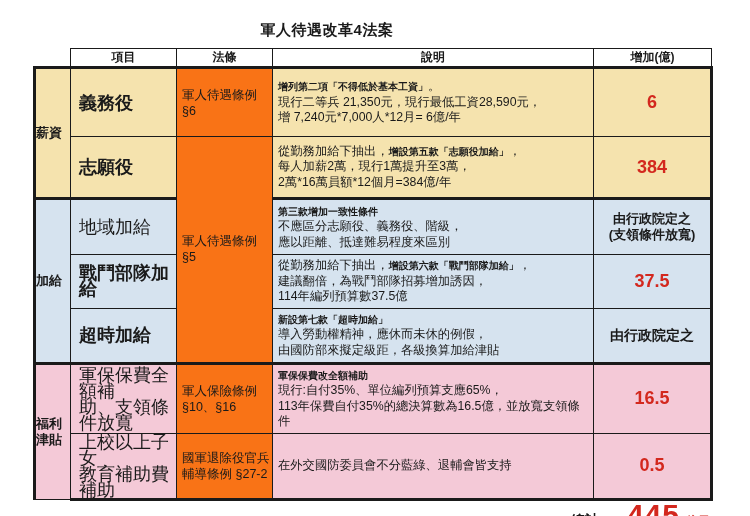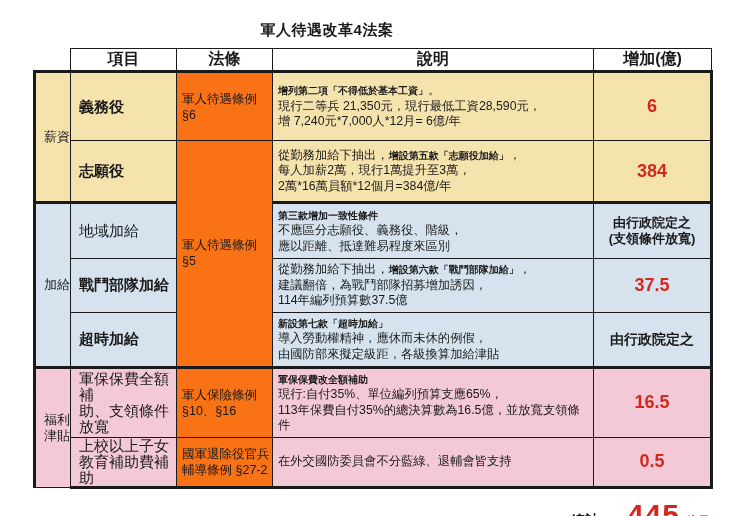--- a/index.html
+++ b/index.html
@@ -34,27 +34,27 @@
   .bg-salary{background:var(--salary-bg);}
   .bg-allowance{background:var(--allowance-bg);}
   .bg-welfare{background:var(--welfare-bg);}
   
   .bt{border-top:3px solid var(--border);}
   .bl{border-left:3px solid var(--border);}
   .br{border-right:3px solid var(--border);}
   .bb{border-bottom:3px solid var(--border);}
   .spacer{border:none;background:transparent;}
   
-  .hcell{font-size:16px;font-weight:bold;text-align:center;vertical-align:middle;background:#fff;}
+  .hcell{font-size:12px;font-weight:bold;text-align:center;vertical-align:middle;background:#fff;}
   .gcell{
-    font-size:13px;font-weight:normal;text-align:right;vertical-align:middle;
+    font-size:13px;font-weight:bold;text-align:left;vertical-align:middle;
     white-space:pre-line;line-height:16px;
   }
   .item{
-    font-size:15px;text-align:left;vertical-align:middle;
+    font-size:18px;text-align:left;vertical-align:middle;
     padding-left:8px;white-space:pre-line;line-height:16px;
   }
   .item.bold{font-weight:bold;}
   .law{
     font-size:12.5px;text-align:left;vertical-align:middle;
     padding-left:5px;white-space:pre-line;line-height:16px;background:#f97316;
   }
   .desc{
     font-size:12.3px;text-align:left;vertical-align:middle;
     padding:3px 5px;line-height:15.5px;

